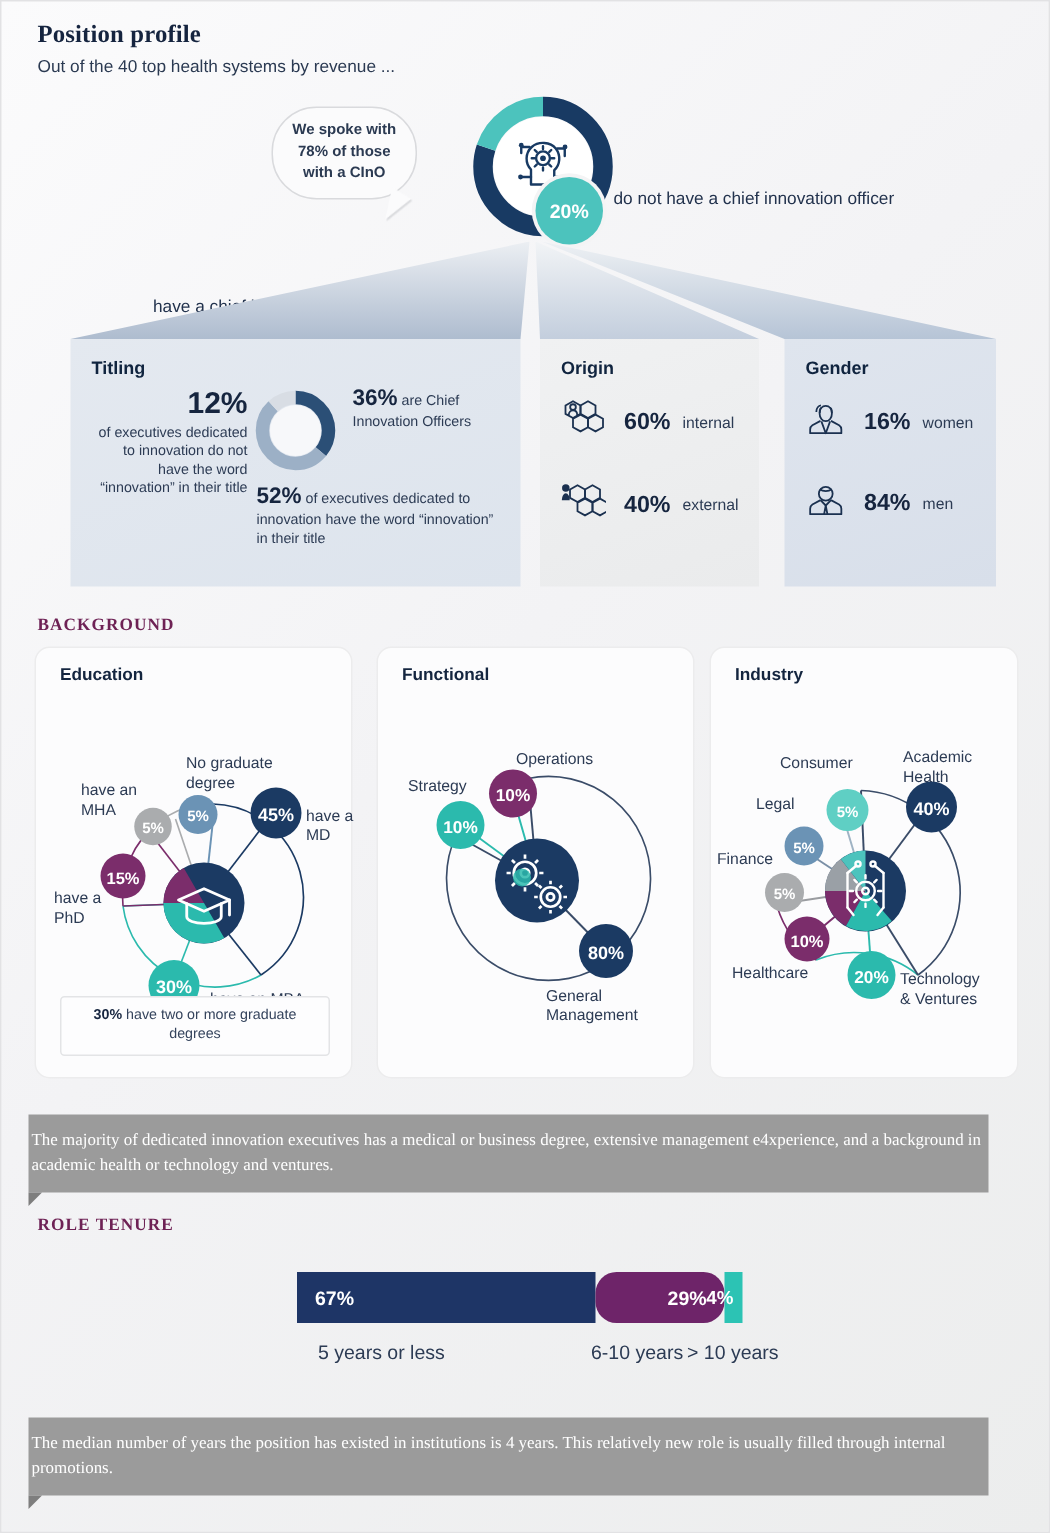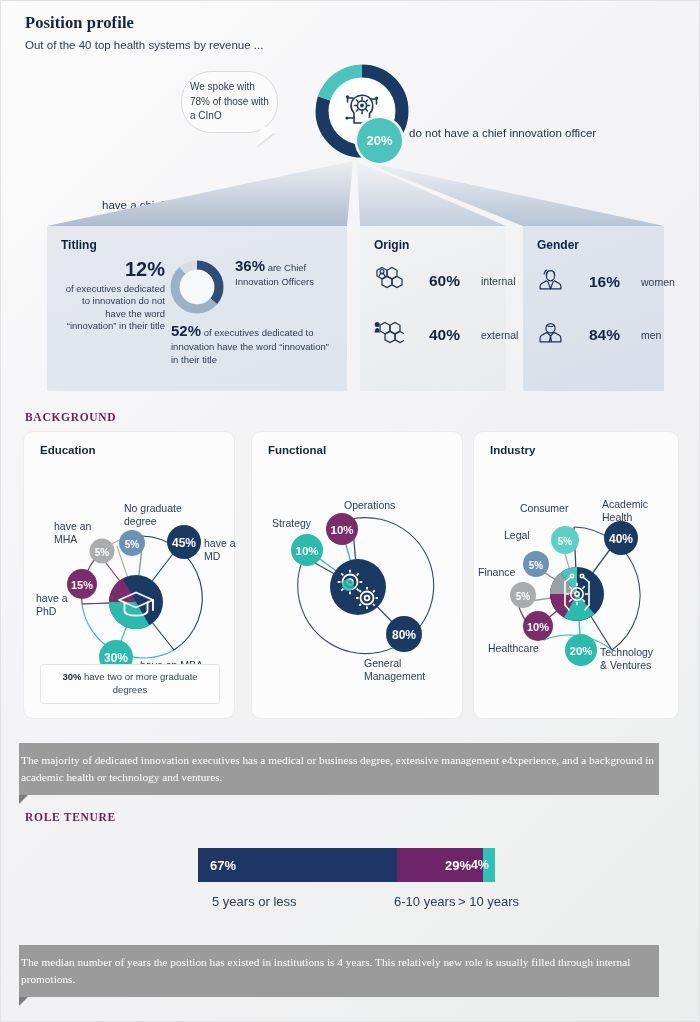--- a/index.html
+++ b/index.html
@@ -41,22 +41,22 @@
   .badge-20 { left: 356px; top: 62px; width: 45px; height: 45px; background: #4cc3bd; font-size: 13px;}
   .badge-80 { left: 266px; top: 126px; width: 47px; height: 47px; background: #183a63; font-size: 13.5px;}
 
   .hero-label { position:absolute; font-size:11.5px; color:#22324d; }
   .label-right { left: 408px; top: 71px; }
   .label-left  { left: 101px; top: 143px; }
 
   .bubble {
     position:absolute; left:180px; top:15px; width:97px; height:62px;
     background:#fbfbfc; border:1px solid #d9dadd; border-radius:30px;
-    display:flex; align-items:center; justify-content:center; 
-    font-size:10px; color:#2b3a52; line-height:1.45; padding:0 8px;
+    display:flex; align-items:center; justify-content:center; text-align:center;
+    font-size:10px; color:#2b3a52; line-height:1.45; padding:0 8px;font-weight:bold;
   }
   .bubble-tail {
     position:absolute; left:258px; top:70px; width:0; height:0;
     border-left: 14px solid #fbfbfc;
     border-top: 5px solid transparent;
     border-bottom: 17px solid transparent;
     transform: rotate(12deg);
     filter: drop-shadow(1px 1px 0 #d9dadd);
   }
 
@@ -75,21 +75,21 @@
   .titling-body { display:flex; align-items:flex-start; margin-top:2px; }
   .titling-left { width:104px; text-align:right; font-size:9.5px; color:#2c3b54; line-height:1.3; }
   .titling-left .big { font-size:20px; font-weight:700; color:#16253f; display:block; margin-bottom:1px;}
   .titling-mid { width:64px; display:flex; justify-content:center; padding-top:2px;}
   .titling-right { flex:1; padding-left:6px; font-size:9.5px; color:#2c3b54; line-height:1.35;}
   .titling-right .big { font-size:15px; font-weight:700; color:#16253f; }
   .t52 { position:absolute; left:170px; top:93px; width:175px; font-size:9.5px; color:#2c3b54; line-height:1.35;}
   .t52 .big { font-size:15px; font-weight:700; color:#16253f; }
 
   
-  .stat-row { display:flex; align-items:center; gap:25px; margin-top:14px; }
+  .stat-row { display:flex; align-items:center; gap:12px; margin-top:14px; }
   .stat-num { font-size:15.5px; font-weight:700; color:#16253f; }
   .stat-unit { font-size:10.5px; color:#2c3b54; margin-left:-4px;}
 
   
   .section-head {
     position:absolute; font-size:11.5px; font-weight:700; letter-spacing:.7px;
     color:#6e2255; font-family:"Liberation Serif", serif;
   }
   .bg-head { left:24px; top:410px; }
 
@@ -123,21 +123,21 @@
   }
   .callout-1 { left:18px; top:742px; width:640px; }
   .callout-2 { left:18px; top:944px; width:640px; }
 
   
   .tenure-head { left:24px; top:810px; }
   .tenure { position:absolute; left:0; top:847px; width:700px; height:70px; }
   .bar { position:absolute; left:157px; top:0; width:337px; height:34px; display:flex;padding-left:40px; }
   .seg { display:flex; align-items:center; color:#fff; font-weight:700; font-size:13px; }
   .seg-1 { background:#1e3566; padding-left:12px; }
-  .seg-2 { background:#6e2469; justify-content:flex-end; padding-right:12px; }
+  .seg-2 { background:#6e2469; justify-content:flex-end; padding-right:12px;border-radius:14px; }
   .seg-3 { background:#2cc3b4; justify-content:flex-end; padding-right:6px; font-size:12.5px;}
   .tick { position:absolute; top:46px; font-size:13px; color:#2c3b54; }
   .tick-1 { left:211px; }
   .tick-2 { left:393px; }
   .tick-3 { left:457px; }
 </style>
 </head>
 <body>
 
 <div id="page">

